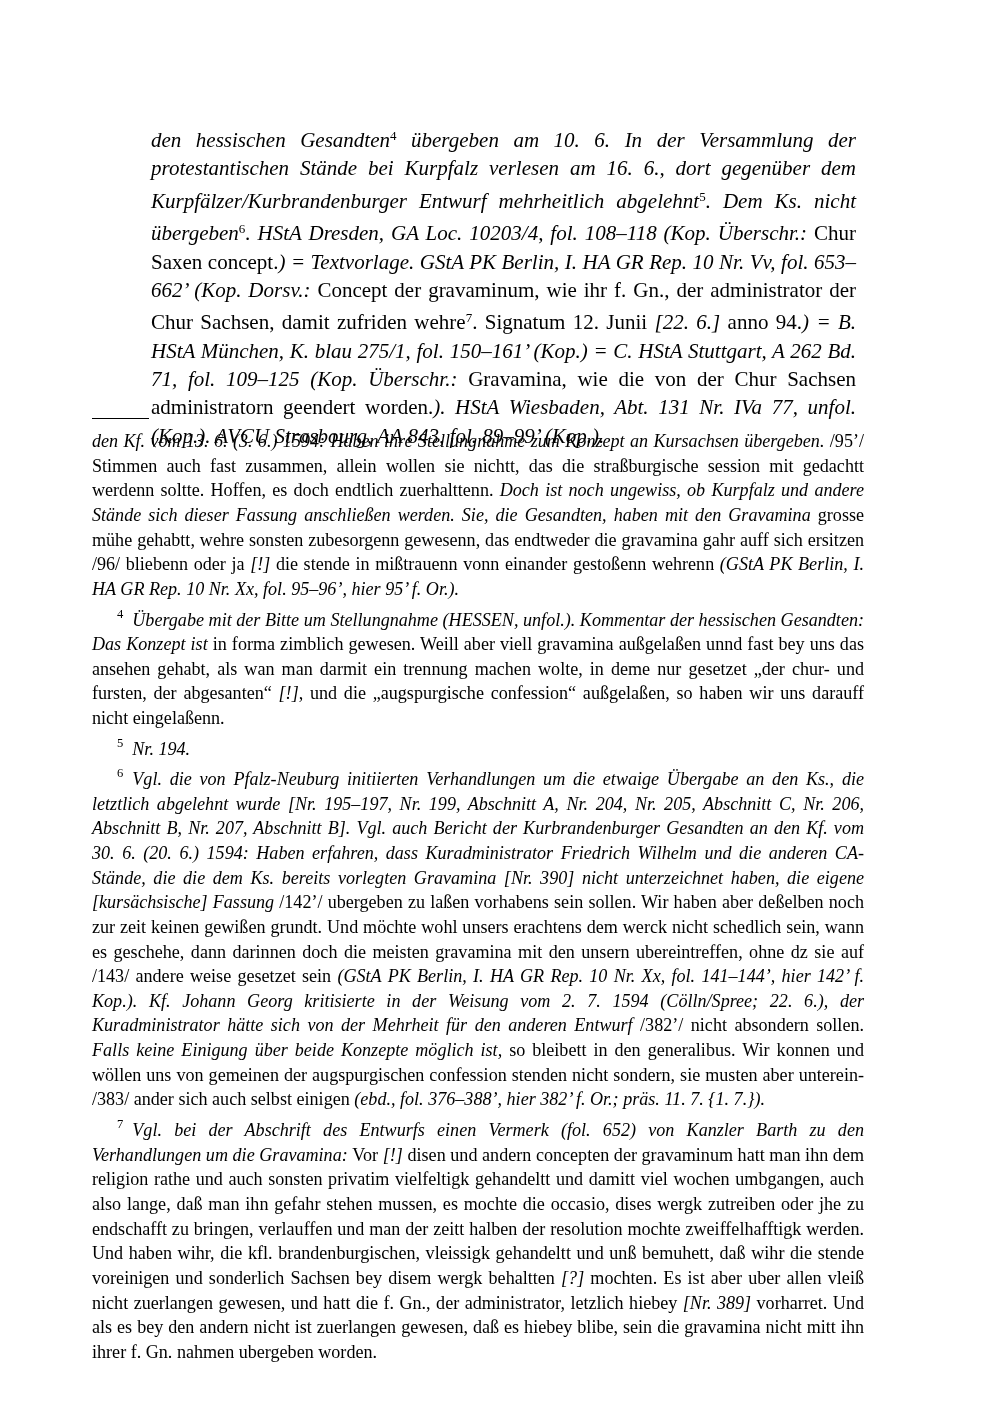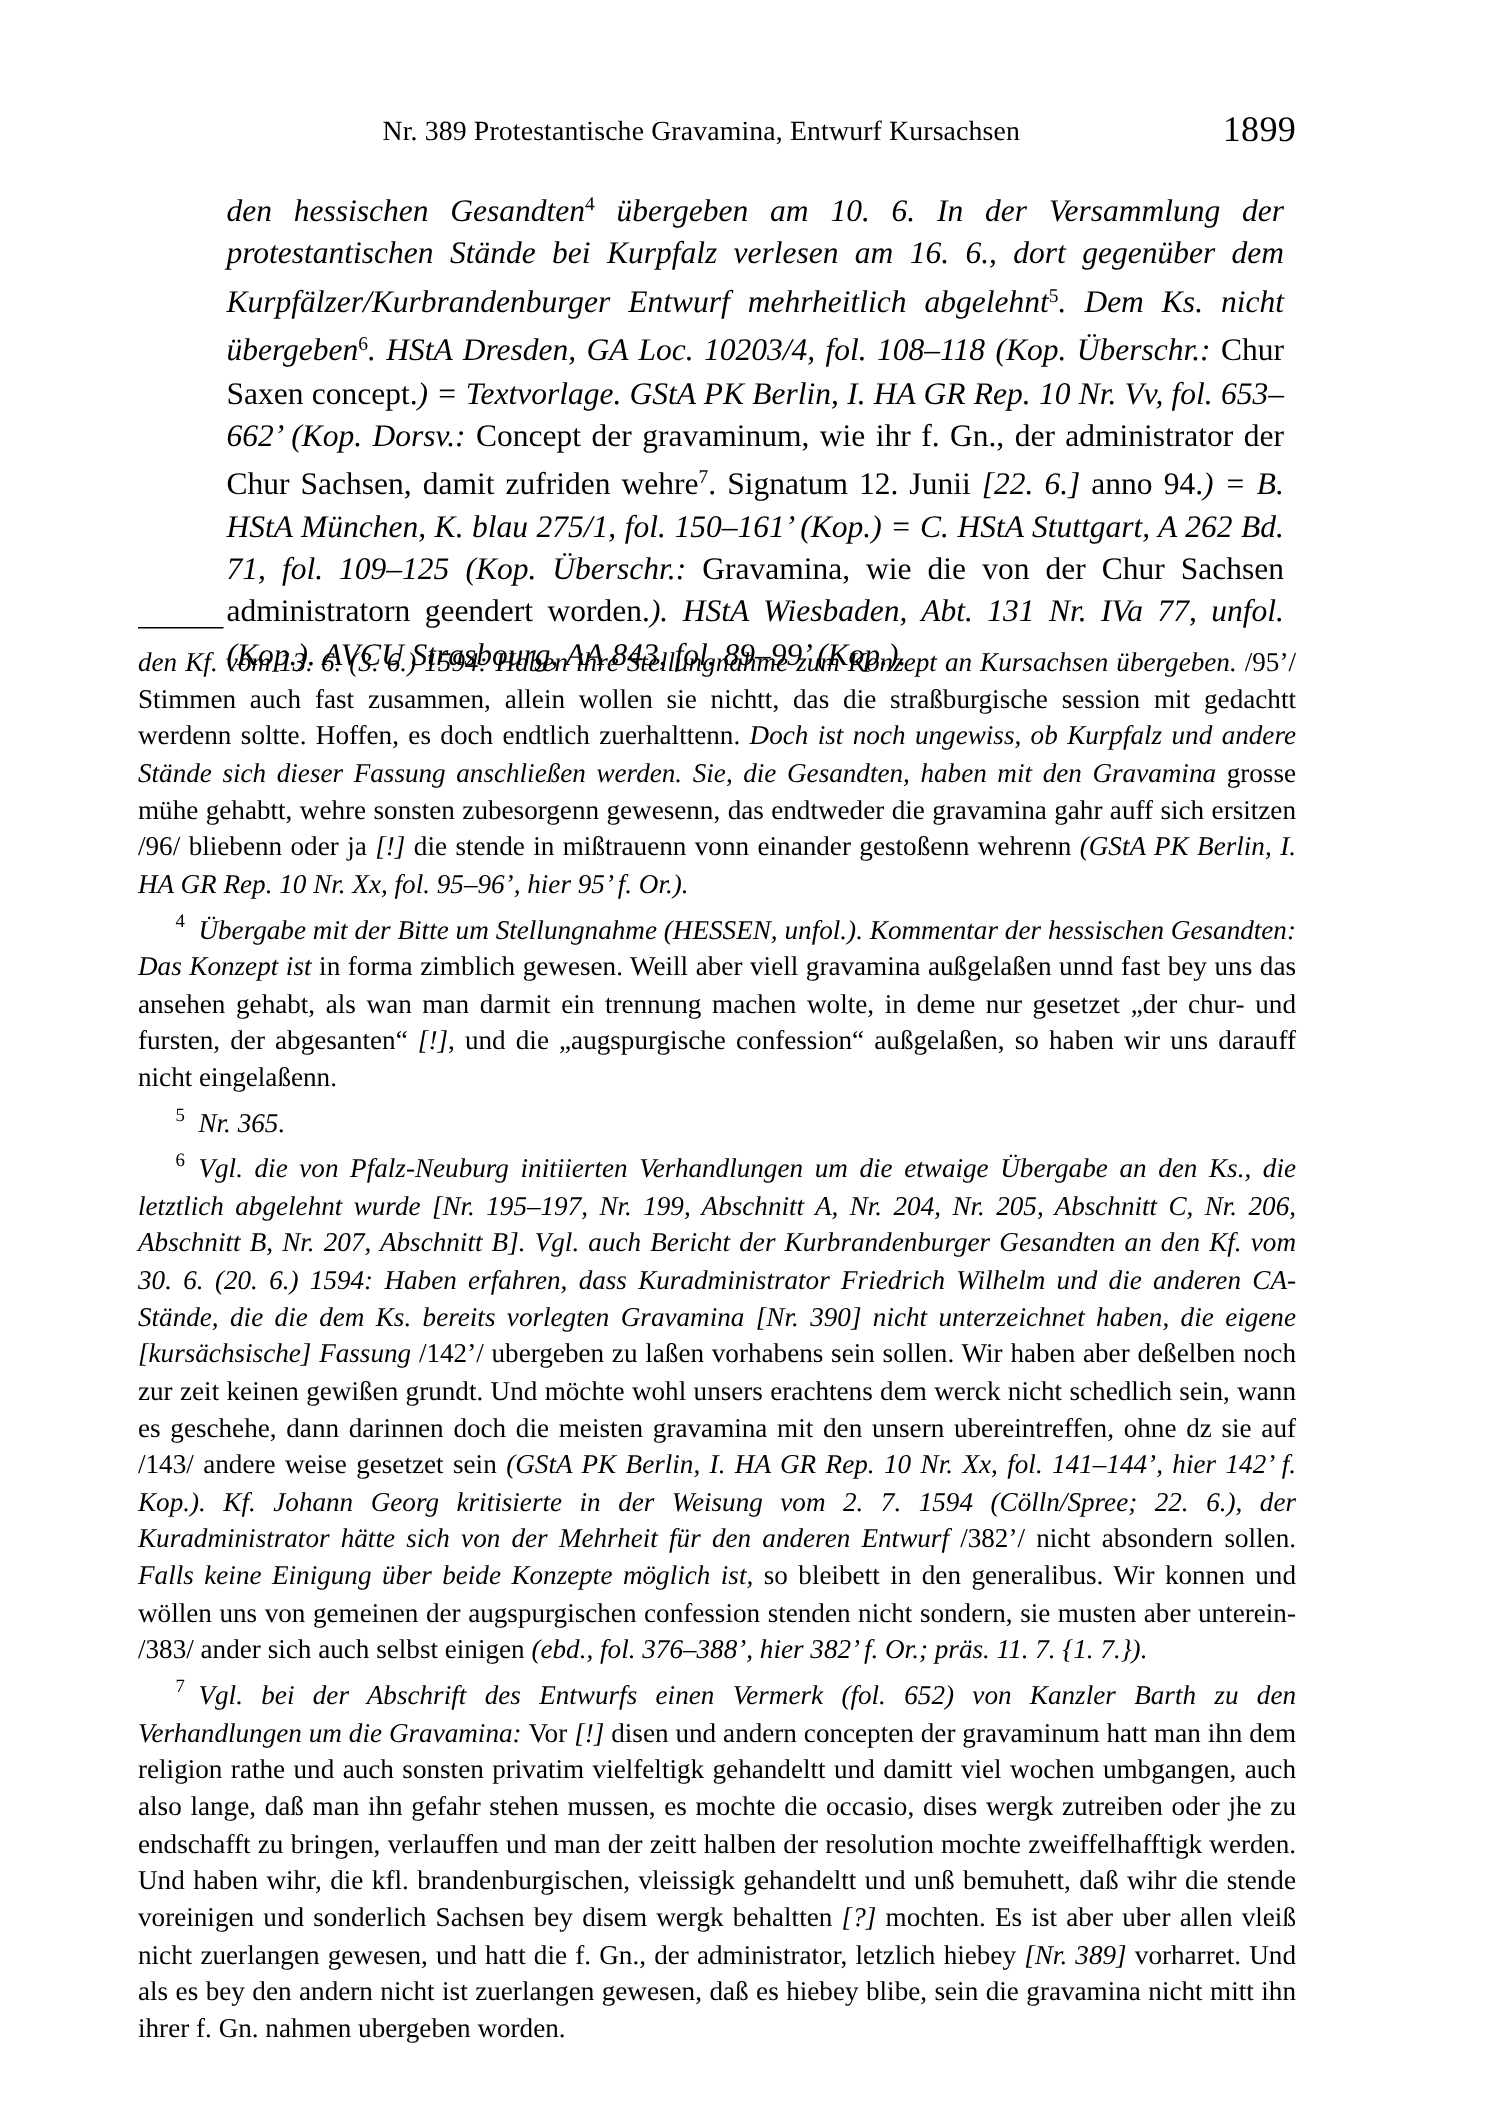--- a/index.html
+++ b/index.html
@@ -103,30 +103,26 @@
     font-style: normal;
   }
   .footnotes i, .footnotes .it { }
   .footnotes .ro { font-style: normal; }
 </style>
 </head>
 <body>
 
 <div class="page">
 
-  <div class="runhead">
-    <div class="runhead-title">Nr. 389 Protestantische Gravamina, Entwurf Kursachsen</div>
-    <div class="runhead-pageno">1899</div>
-  </div>
 
   <div class="mainblock" id="mainblock"><span class="it">den hessischen Gesandten</span><sup class="inline-note">4</sup><span class="it"> übergeben am 10. 6. In der Versammlung der protestantischen Stände bei Kurpfalz verlesen am 16. 6., dort gegenüber dem Kurpfälzer/Kurbrandenburger Entwurf mehrheitlich abgelehnt</span><sup class="inline-note">5</sup><span class="it">. Dem Ks. nicht übergeben</span><sup class="inline-note">6</sup><span class="it">. HStA Dresden, GA Loc. 10203/4, fol. 108–118 (Kop. Überschr.: </span><span class="ro">Chur Saxen concept.</span><span class="it">) = Textvorlage. GStA PK Berlin, I. HA GR Rep. 10 Nr. Vv, fol. 653–662’ (Kop. Dorsv.: </span><span class="ro">Concept der gravaminum, wie ihr f. Gn., der administrator der Chur Sachsen, damit zufriden wehre</span><sup class="inline-note">7</sup><span class="ro">. Signatum 12. Junii </span><span class="it">[22. 6.] </span><span class="ro">anno 94.</span><span class="it">) = B. HStA München, K. blau 275/1, fol. 150–161’ (Kop.) = C. HStA Stuttgart, A 262 Bd. 71, fol. 109–125 (Kop. Überschr.: </span><span class="ro">Gravamina, wie die von der Chur Sachsen administratorn geendert worden.</span><span class="it">). HStA Wiesbaden, Abt. 131 Nr. IVa 77, unfol. (Kop.). AVCU Strasbourg, AA 843, fol. 89–99’ (Kop.).</span></div>
 
   <div class="fnrule"></div>
 
   <div class="footnotes" id="footnotes">
       <p class="fn"><span class="it">den Kf. vom 13. 6. (3. 6.) 1594: Haben ihre Stellungnahme zum Konzept an Kursachsen übergeben.</span><span class="ro"> /95’/ Stimmen auch fast zusammen, allein wollen sie nichtt, das die straßburgische session mit gedachtt werdenn soltte. Hoffen, es doch endtlich zuerhalttenn. </span><span class="it">Doch ist noch ungewiss, ob Kurpfalz und andere Stände sich dieser Fassung anschließen werden. Sie, die Gesandten, haben mit den Gravamina </span><span class="ro">grosse mühe gehabtt, wehre sonsten zubesorgenn gewesenn, das endtweder die gravamina gahr auff sich ersitzen /96/ bliebenn oder ja </span><span class="it">[!] </span><span class="ro">die stende in mißtrauenn vonn einander gestoßenn wehrenn </span><span class="it">(GStA PK Berlin, I. HA GR Rep. 10 Nr. Xx, fol. 95–96’, hier 95’ f. Or.).</span></p>
       <p class="fn indented"><span class="fnnum">4</span><span class="it">Übergabe mit der Bitte um Stellungnahme (HESSEN, unfol.). Kommentar der hessischen Gesandten: Das Konzept ist </span><span class="ro">in forma zimblich gewesen. Weill aber viell gravamina außgelaßen unnd fast bey uns das ansehen gehabt, als wan man darmit ein trennung machen wolte, in deme nur gesetzet „der chur- und fursten, der abgesanten“ </span><span class="it">[!]</span><span class="ro">, und die „augspurgische confession“ außgelaßen, so haben wir uns darauff nicht eingelaßenn.</span></p>
-      <p class="fn indented"><span class="fnnum">5</span><span class="it">Nr. 365.</span></p>
+      <p class="fn indented"><span class="fnnum">5</span><span class="it">Nr. 194.</span></p>
       <p class="fn indented"><span class="fnnum">6</span><span class="it">Vgl. die von Pfalz-Neuburg initiierten Verhandlungen um die etwaige Übergabe an den Ks., die letztlich abgelehnt wurde [Nr. 195–197, Nr. 199, Abschnitt A, Nr. 204, Nr. 205, Abschnitt C, Nr. 206, Abschnitt B, Nr. 207, Abschnitt B]. Vgl. auch Bericht der Kurbrandenburger Gesandten an den Kf. vom 30. 6. (20. 6.) 1594: Haben erfahren, dass Kuradministrator Friedrich Wilhelm und die anderen CA-Stände, die die dem Ks. bereits vorlegten Gravamina [Nr. 390] nicht unterzeichnet haben, die eigene [kursächsische] Fassung </span><span class="ro">/142’/ ubergeben zu laßen vorhabens sein sollen. Wir haben aber deßelben noch zur zeit keinen gewißen grundt. Und möchte wohl unsers erachtens dem werck nicht schedlich sein, wann es geschehe, dann darinnen doch die meisten gravamina mit den unsern ubereintreffen, ohne dz sie auf /143/ andere weise gesetzet sein </span><span class="it">(GStA PK Berlin, I. HA GR Rep. 10 Nr. Xx, fol. 141–144’, hier 142’ f. Kop.). Kf. Johann Georg kritisierte in der Weisung vom 2. 7. 1594 (Cölln/Spree; 22. 6.), der Kuradministrator hätte sich von der Mehrheit für den anderen Entwurf </span><span class="ro">/382’/ nicht absondern sollen. </span><span class="it">Falls keine Einigung über beide Konzepte möglich ist, </span><span class="ro">so bleibett in den generalibus. Wir konnen und wöllen uns von gemeinen der augspurgischen confession stenden nicht sondern, sie musten aber unterein- /383/ ander sich auch selbst einigen </span><span class="it">(ebd., fol. 376–388’, hier 382’ f. Or.; präs. 11. 7. {1. 7.}).</span></p>
       <p class="fn indented"><span class="fnnum">7</span><span class="it">Vgl. bei der Abschrift des Entwurfs einen Vermerk (fol. 652) von Kanzler Barth zu den Verhandlungen um die Gravamina: </span><span class="ro">Vor </span><span class="it">[!] </span><span class="ro">disen und andern concepten der gravaminum hatt man ihn dem religion rathe und auch sonsten privatim vielfeltigk gehandeltt und damitt viel wochen umbgangen, auch also lange, daß man ihn gefahr stehen mussen, es mochte die occasio, dises wergk zutreiben oder jhe zu endschafft zu bringen, verlauffen und man der zeitt halben der resolution mochte zweiffelhafftigk werden. Und haben wihr, die kfl. brandenburgischen, vleissigk gehandeltt und unß bemuhett, daß wihr die stende voreinigen und sonderlich Sachsen bey disem wergk behaltten </span><span class="it">[?] </span><span class="ro">mochten. Es ist aber uber allen vleiß nicht zuerlangen gewesen, und hatt die f. Gn., der administrator, letzlich hiebey </span><span class="it">[Nr. 389] </span><span class="ro">vorharret. Und als es bey den andern nicht ist zuerlangen gewesen, daß es hiebey blibe, sein die gravamina nicht mitt ihn ihrer f. Gn. nahmen ubergeben worden.</span></p>
     </div>
 
 </div>
 
 </body></html>

